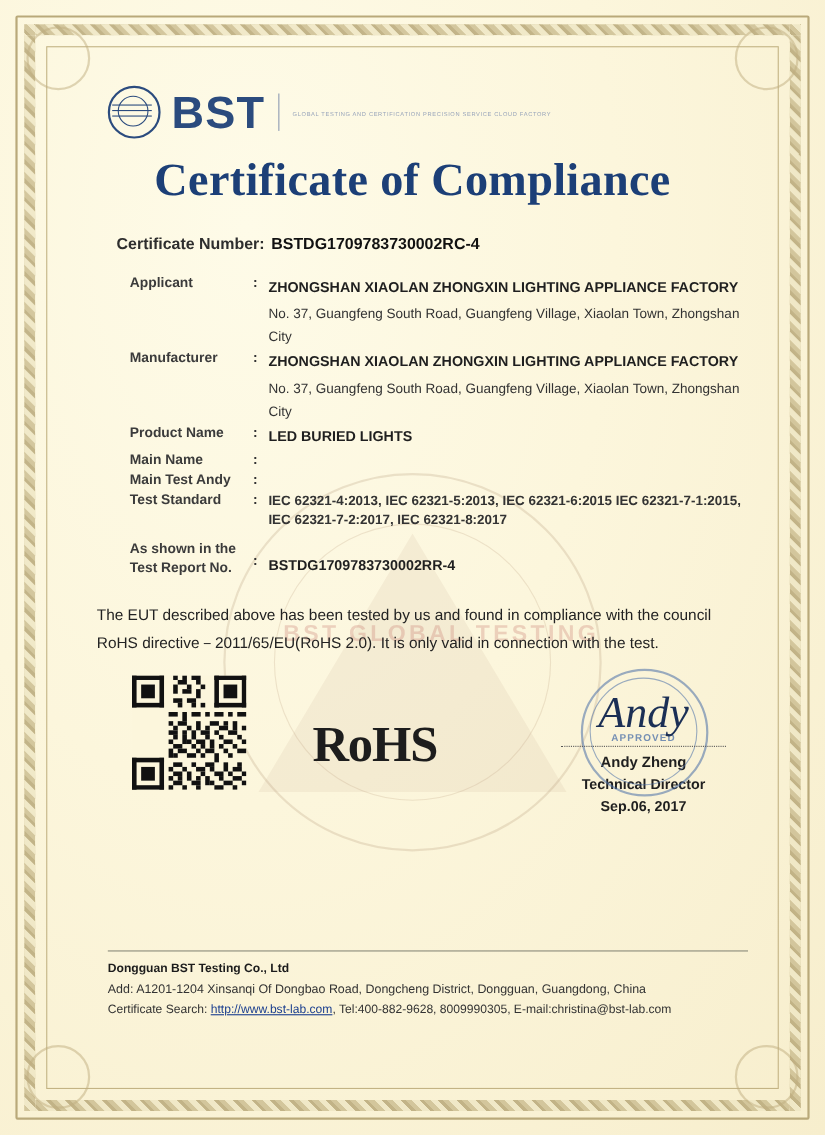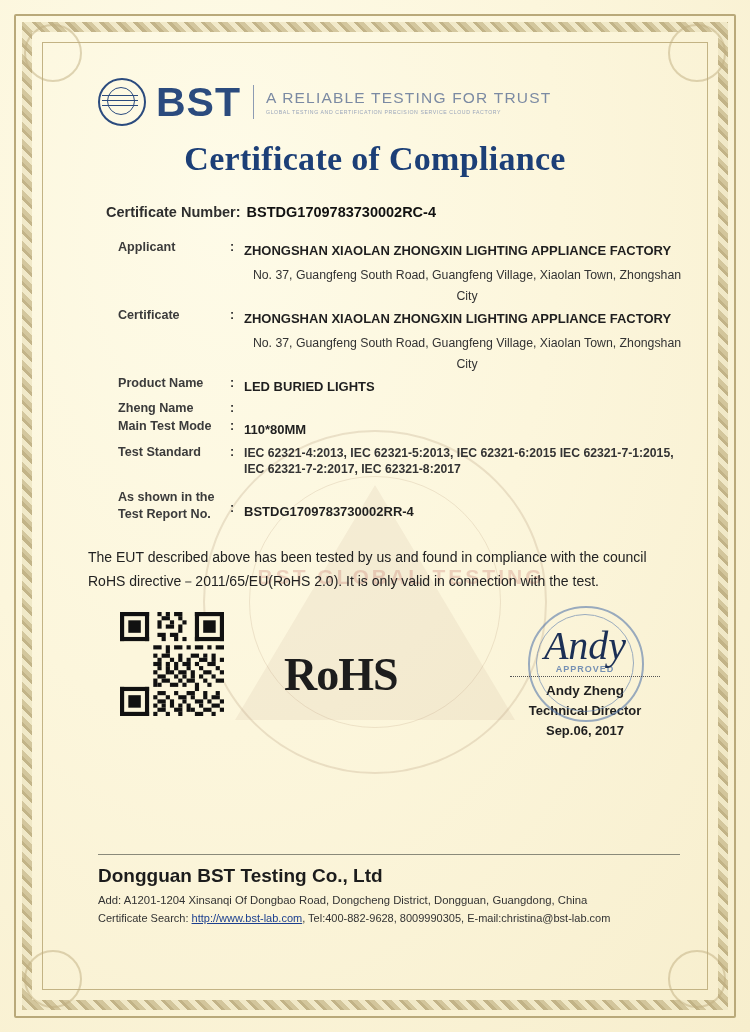--- a/index.html
+++ b/index.html
@@ -165,21 +165,21 @@
     font-size: 5.2px;
     letter-spacing: .6px;
     margin-top: 3px;
   }
 
   
   .title {
     text-align: center;
     font-family: "Liberation Serif", serif;
     font-weight: bold;
-    font-size: 34px;
+    font-size: 42px;
     color: #1c3f77;
     margin-top: 14px;
     letter-spacing: .3px;
   }
 
   .cert-number {
     margin: 26px 0 0 46px;
     font-size: 14.5px;
     font-weight: bold;
     color: #2e2e2e;
@@ -219,21 +219,20 @@
   }
   .value.bold {
     font-weight: bold;
     font-size: 13px;
     color: #1f1f1f;
   }
   .value.normal {
     font-weight: normal;
     font-size: 12.3px;
     color: #333;
-    text-align: center;
   }
   .row.tight { margin-bottom: 0; }
   .row.spaced { margin-top: 9px; }
   .label.two-line { line-height: 1.35; }
   .value.small-stack { line-height: 1.35; font-weight: bold; font-size: 12.2px;}
 
   
   .statement {
     margin: 22px 8px 0 28px;
     font-size: 14px;
@@ -339,21 +338,21 @@
     position: absolute;
     left: 38px;
     right: 10px;
     bottom: 48px;
   }
   .footer-rule {
     border-top: 1px solid #8a8a7a;
     margin-bottom: 10px;
   }
   .company {
-    font-size: 19px;
+    font-size: 11px;
     font-weight: bold;
     color: #1c1c1c;
     margin-bottom: 7px;
   }
   .addr {
     font-size: 11.3px;
     color: #333;
     margin-bottom: 6px;
   }
   .searchline {
@@ -381,21 +380,20 @@
   <div class="watermark"></div>
   <div class="wm-text">BST GLOBAL TESTING</div>
 
   <div class="content">
 
     <div class="header">
       <div class="logo-mark"></div>
       <div class="logo-text">BST</div>
       <div class="logo-divider"></div>
       <div>
-        <div class="logo-tag">A RELIABLE TESTING FOR TRUST</div>
         <div class="logo-sub">GLOBAL TESTING AND CERTIFICATION PRECISION SERVICE CLOUD FACTORY</div>
       </div>
     </div>
 
     <div class="title">Certificate of Compliance</div>
 
     <div class="cert-number">
       <span class="cn-label">Certificate Number:</span><span class="cn-value">BSTDG1709783730002RC-4</span>
     </div>
 
@@ -406,45 +404,44 @@
         <div class="colon">:</div>
         <div class="value bold">ZHONGSHAN XIAOLAN ZHONGXIN LIGHTING APPLIANCE FACTORY</div>
       </div>
       <div class="row tight">
         <div class="label"></div>
         <div class="colon"></div>
         <div class="value normal">No. 37, Guangfeng South Road, Guangfeng Village, Xiaolan Town, Zhongshan City</div>
       </div>
 
       <div class="row">
-        <div class="label">Certificate</div>
+        <div class="label">Manufacturer</div>
         <div class="colon">:</div>
         <div class="value bold">ZHONGSHAN XIAOLAN ZHONGXIN LIGHTING APPLIANCE FACTORY</div>
       </div>
       <div class="row tight">
         <div class="label"></div>
         <div class="colon"></div>
         <div class="value normal">No. 37, Guangfeng South Road, Guangfeng Village, Xiaolan Town, Zhongshan City</div>
       </div>
 
       <div class="row">
         <div class="label">Product Name</div>
         <div class="colon">:</div>
         <div class="value bold">LED BURIED LIGHTS</div>
       </div>
 
       <div class="row">
-        <div class="label">Zheng Name</div>
+        <div class="label">Main Name</div>
         <div class="colon">:</div>
       </div>
 
       <div class="row">
-        <div class="label">Main Test Mode</div>
+        <div class="label">Main Test Andy</div>
         <div class="colon">:</div>
-        <div class="value bold">110*80MM</div>
       </div>
 
       <div class="row">
         <div class="label">Test Standard</div>
         <div class="colon">:</div>
         <div class="value small-stack">IEC 62321-4:2013, IEC 62321-5:2013, IEC 62321-6:2015 IEC 62321-7-1:2015, IEC 62321-7-2:2017, IEC 62321-8:2017</div>
       </div>
 
       <div class="row spaced">
         <div class="label two-line">

